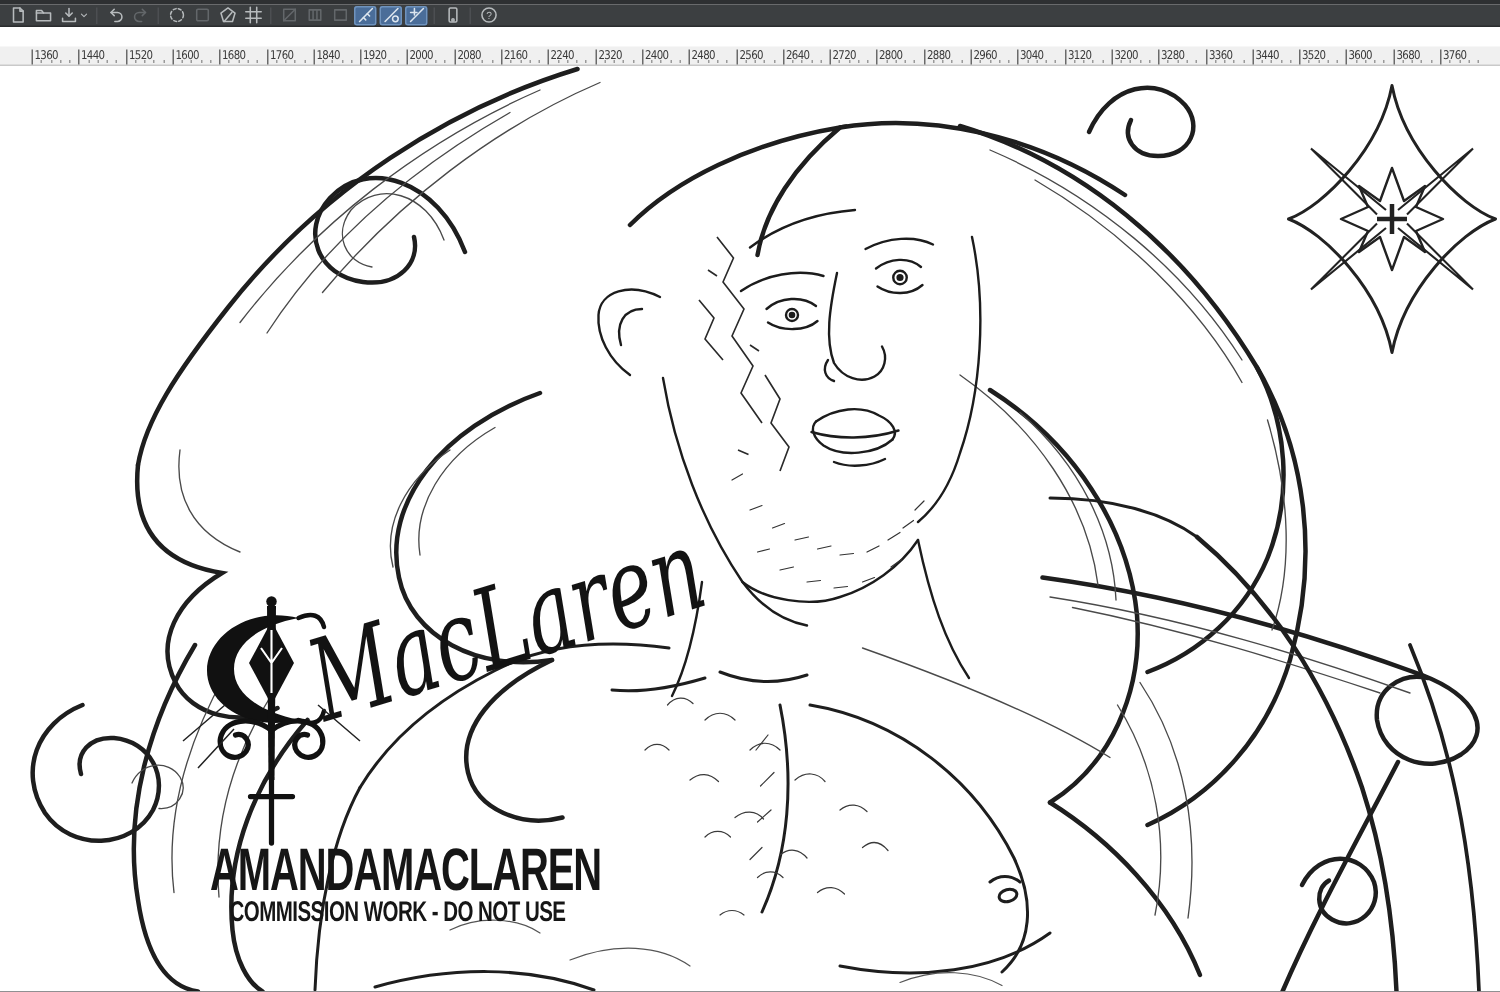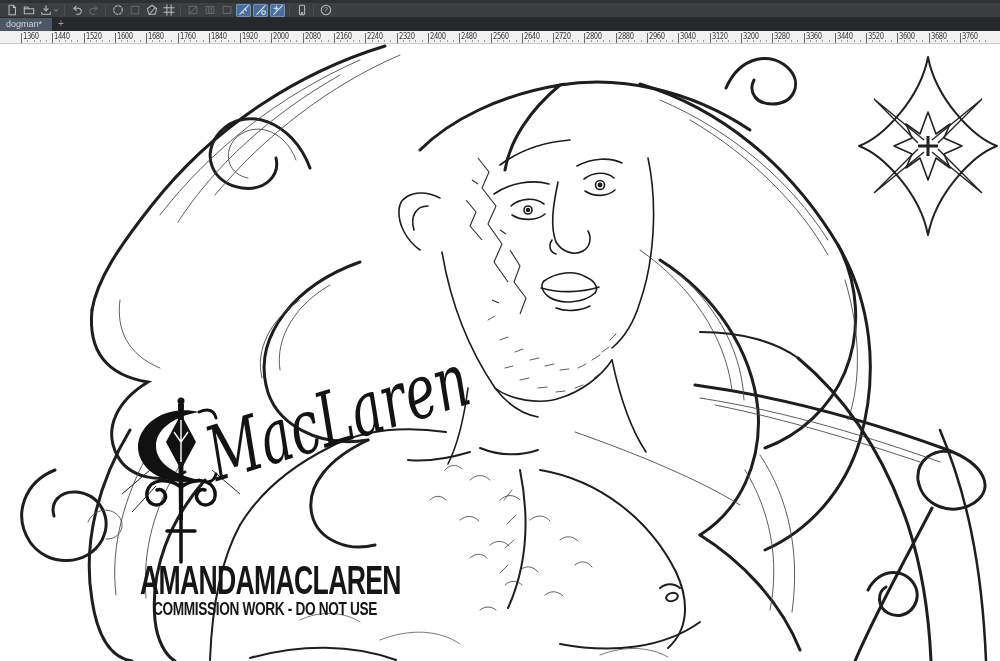--- a/index.html
+++ b/index.html
@@ -156,24 +156,20 @@
         <div class="tb-sep"></div>
         <div class="tb-icon normal">
           <svg viewBox="0 0 14 14">
             <circle cx="7" cy="7" r="5.5"></circle>
             <text x="7" y="9.8" text-anchor="middle" font-size="8" fill="currentColor" stroke="none">?</text>
           </svg>
         </div>
       </div>
   </div>
 
-  <div id="tabrow">
-    <div id="doc-tab">dogman*</div>
-    <div id="new-tab">+</div>
-  </div>
 
   <div id="ruler">
       <div class="tick-major" style="left: 21px;"></div>
       <span class="tick-label" style="left: 23px;">1360</span>
       <div class="tick-minor" style="left: 27.26px;"></div>
       <div class="tick-minor" style="left: 33.52px;"></div>
       <div class="tick-minor" style="left: 39.78px;"></div>
       <div class="tick-minor" style="left: 46.04px;"></div>
       <div class="tick-major" style="left: 52.3px;"></div>
       <span class="tick-label" style="left: 54.3px;">1440</span>

